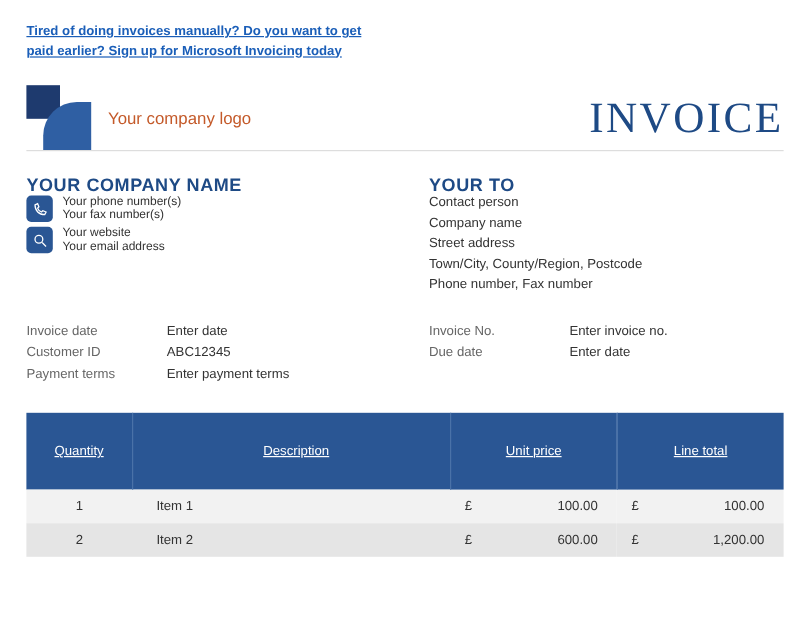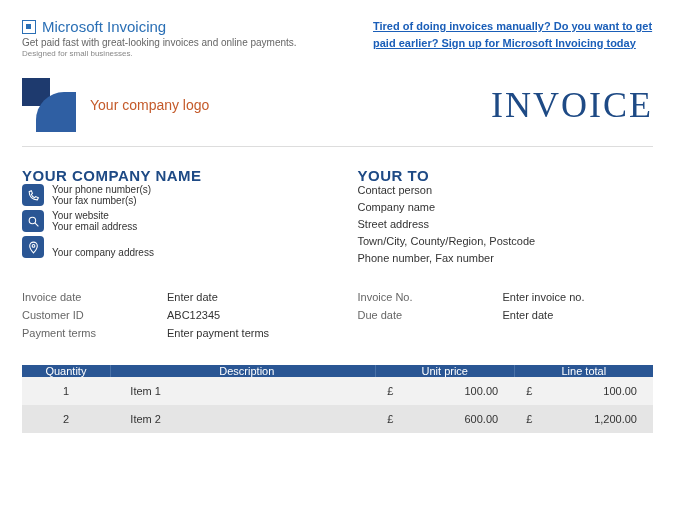--- a/index.html
+++ b/index.html
@@ -7,68 +7,60 @@
 .page { padding: 18px 22px; }
 .top { display: flex; justify-content: space-between; margin-bottom: 20px; }
 .brand-left { max-width: 300px; }
 .brand-row { display: flex; align-items: center; gap: 6px; }
 .brand-icon { width: 14px; height: 14px; border: 1px solid #2a6fb5; display: inline-block; position: relative; }
 .brand-icon::after { content: ""; position: absolute; left: 3px; top: 3px; width: 5px; height: 5px; background: #2a6fb5; }
 .brand-title { color: #2a6fb5; font-size: 15px; font-weight: normal; }
 .brand-sub { color: #666; font-size: 10px; margin-top: 2px; }
 .brand-tiny { color: #888; font-size: 8px; margin-top: 1px; }
 .promo { color: #1a5eb8; text-decoration: underline; font-size: 11px; font-weight: bold; max-width: 280px; text-align: left; line-height: 1.5; }
-.logo-row { display: flex; justify-content: space-between; align-items: center; margin-bottom: 14px; }
+.logo-row { display: flex; justify-content: space-between; align-items: center; }
 .logo-left { display: flex; align-items: center; gap: 14px; }
 .logo-shape { width: 54px; height: 54px; position: relative; }
 .logo-sq { position: absolute; width: 28px; height: 28px; background: #1e3a6e; top: 0; left: 0; }
 .logo-leaf { position: absolute; width: 40px; height: 40px; background: #2f5fa3; bottom: 0; right: 0; border-top-left-radius: 70%; }
 .logo-text { color: #c45a2a; font-size: 14px; }
 .invoice-title { color: #1e4a85; font-size: 36px; letter-spacing: 2px; font-weight: normal; font-family: Georgia, serif; }
 .hr { border: none; border-top: 1px solid #ddd; margin-bottom: 20px; }
 .info-section { display: flex; gap: 40px; margin-bottom: 22px; }
 .col { flex: 1; }
 .section-heading { color: #1e4a85; font-size: 15px; font-weight: bold; letter-spacing: 0.5px; }
 .company-line { display: flex; align-items: flex-end; gap: 8px; margin-bottom: 4px; color: #333; font-size: 10px; }
 .icon-box { width: 22px; height: 22px; background: #2a5694; border-radius: 4px; display: flex; align-items: center; justify-content: center; flex-shrink: 0; }
 .icon-box svg { width: 13px; height: 13px; }
 .bill-line { font-size: 11px; color: #333; margin-bottom: 5px; }
 .meta-section { display: flex; gap: 40px; margin-bottom: 20px; }
-.meta-row { display: flex; margin-bottom: 6px; font-size: 11px; gap: 28px; }
+.meta-row { display: flex; margin-bottom: 6px; font-size: 11px; }
 .meta-label { color: #666; width: 100px; }
 .meta-value { color: #333; padding-left: 17px; }
 table { width: 100%; border-collapse: collapse; font-size: 11px; }
-thead th { background: #2a5694; color: #fff; font-weight: normal; padding: 0 12px; text-align: center; border-right: 1px solid #4a72a8; }
+thead th { background: #2a5694; color: #fff; font-weight: normal; padding: 26px 12px; text-align: center; border-right: 1px solid #4a72a8; text-decoration: underline; }
 thead th:nth-child(1){ width: 14%; }
 thead th:nth-child(2){ width: 42%; text-align: center; padding-left: 20px;}
 thead th:nth-child(3){ width: 22%; }
 thead th:nth-child(4){ width: 22%; border-right: none;}
 tbody td { padding: 8px 12px; }
 tbody tr:nth-child(odd) td { background: #f2f2f2; }
 tbody tr:nth-child(even) td { background: #e5e5e5; }
 .c-qty { text-align: center; }
 .c-desc { text-align: left; padding-left: 20px;}
 .c-price, .c-total { text-align: left; position: relative; padding-left: 16px; padding-right: 16px;}
 .cur { position: absolute; left: 12px; }
 .num { float: right; }
 </style>
 </head>
 <body>
 
 <div class="page">
 
   <div class="top">
-    <div class="brand-left">
-      <div class="brand-row">
-        <span class="brand-icon"></span>
-        <span class="brand-title">Microsoft Invoicing</span>
-      </div>
-      <div class="brand-sub">Get paid fast with great-looking invoices and online payments.</div>
-      <div class="brand-tiny">Designed for small businesses.</div>
-    </div>
     <a class="promo" href="#">Tired of doing invoices manually? Do you want to get paid earlier? Sign up for Microsoft Invoicing today</a>
   </div>
 
   <div class="logo-row">
     <div class="logo-left">
       <div class="logo-shape">
         <div class="logo-sq"></div>
           <div class="logo-leaf"></div>
       </div>
       <span class="logo-text">Your company logo</span>
@@ -96,29 +88,20 @@
         <div class="icon-box">
             <svg viewBox="0 0 24 24" fill="none" stroke="#fff" stroke-width="2">
               <circle cx="10" cy="10" r="6"></circle>
               <line x1="15" y1="15" x2="21" y2="21"></line>
             </svg>
           </div>
         <div>
           <div>Your website</div>
           <div>Your email address</div>
         </div>
-      </div>
-      <div class="company-line">
-        <div class="icon-box">
-            <svg viewBox="0 0 24 24" fill="none" stroke="#fff" stroke-width="2">
-              <path d="M12 2a7 7 0 00-7 7c0 5 7 13 7 13s7-8 7-13a7 7 0 00-7-7z"></path>
-              <circle cx="12" cy="9" r="2.5"></circle>
-            </svg>
-          </div>
-        <div>Your company address</div>
       </div>
     </div>
     <div class="col">
       <div class="section-heading">YOUR TO</div>
       <div class="bill-line">Contact person</div>
       <div class="bill-line">Company name</div>
       <div class="bill-line">Street address</div>
       <div class="bill-line">Town/City, County/Region, Postcode</div>
       <div class="bill-line">Phone number, Fax number</div>
     </div>

